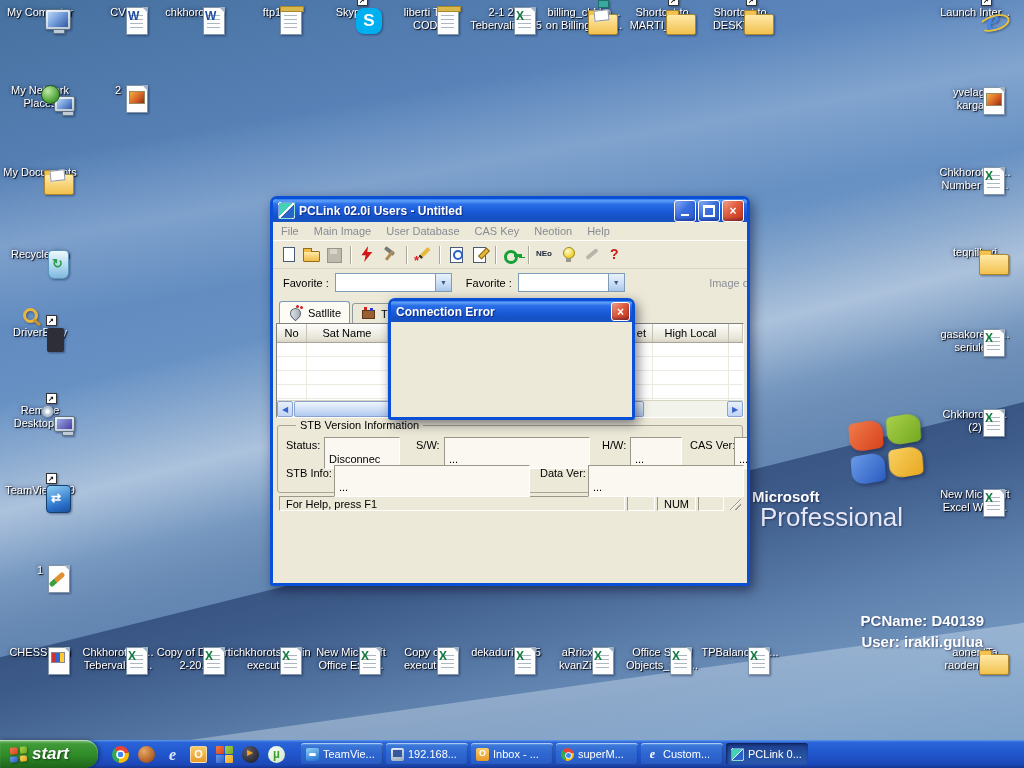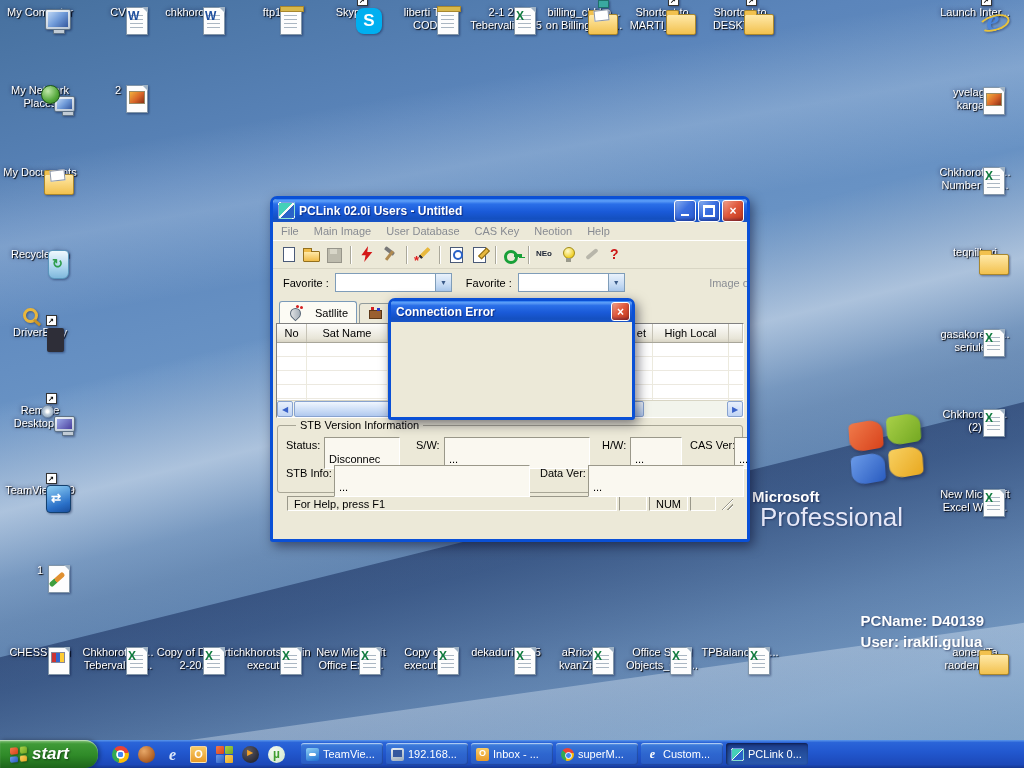--- a/index.html
+++ b/index.html
@@ -84,25 +84,25 @@
   .fl-g{background:linear-gradient(135deg,#a8d048,#74a822);}
   .fl-b{background:linear-gradient(135deg,#6a9ae8,#2a5cc0);}
   .fl-y{background:linear-gradient(135deg,#f8d060,#e8a820);}
   .ms{font-weight:bold;font-size:15px;margin:8px 0 0 0;text-shadow:1px 1px 2px rgba(0,0,40,.5);}
   .winrow{position:relative;margin-top:-2px;}
   .winword{font-weight:bold;font-size:45px;letter-spacing:-1px;line-height:46px;text-shadow:1px 2px 3px rgba(0,0,40,.45);}
   .wtm{position:absolute;right:22px;top:0;font-size:9px;}
   .xp{position:absolute;right:-14px;top:6px;color:#d8381c;font-style:italic;font-weight:bold;font-size:30px;
     text-shadow:1px 1px 2px rgba(0,0,0,.35);}
   .prof{font-size:26px;font-weight:400;color:#e6e8f8;margin:-3px 0 0 8px;text-shadow:1px 1px 2px rgba(0,0,40,.4);}
-  .pcinfo{position:absolute;right:40px;top:610px;text-align:left;color:#fff;font-weight:bold;font-size:15px;
+  .pcinfo{position:absolute;right:40px;top:610px;text-align:center;color:#fff;font-weight:bold;font-size:15px;
     line-height:21px;z-index:2;text-shadow:1px 1px 2px rgba(0,10,50,.55);}
 
   
-  .win{position:absolute;left:270px;top:196px;width:480px;height:346px;z-index:10;box-sizing:border-box;
+  .win{position:absolute;left:270px;top:196px;width:480px;height:390px;z-index:10;box-sizing:border-box;
     border:3px solid #0a50d6;border-radius:7px 7px 3px 3px;background:#ece9d8;overflow:hidden;
     box-shadow:3px 4px 12px rgba(0,0,30,.5);}
   .cap{height:23px;display:flex;align-items:center;padding:0 3px 0 5px;
     background:linear-gradient(180deg,#2a7af0 0%,#5fa0f8 8%,#2a6fe8 22%,#1a5ad8 55%,#1450c0 85%,#1a55c8 100%);}
   .wicon{width:15px;height:15px;margin-right:4px;border-radius:2px;border:1px solid rgba(255,255,255,.4);
     background:linear-gradient(135deg,#45d0b8 0 46%,#f8f8f8 46% 54%,#2a62c8 54%);}
   .cap .t{color:#fff;font-weight:bold;font-size:12px;text-shadow:1px 1px 1px #0a2a80;flex:1;
     white-space:nowrap;overflow:hidden;}
   .cbtn{width:20px;height:20px;margin-left:2px;border-radius:3px;border:1px solid #fff;color:#fff;
     display:flex;align-items:center;justify-content:center;font-weight:bold;font-size:12px;
@@ -145,21 +145,21 @@
   .comborow{height:27px;display:flex;align-items:center;padding:0 0 0 10px;background:#ece9d8;font-size:11px;color:#000;}
   .clabel{margin-right:6px;}
   .combo{display:flex;height:19px;box-sizing:border-box;}
   .combo .box{background:#fff;border:1px solid #7f9db9;border-right:none;height:100%;box-sizing:border-box;}
   .combo .btn{width:17px;height:100%;box-sizing:border-box;border:1px solid #7f9db9;
     background:linear-gradient(180deg,#eaf2fc,#c8dcf4 60%,#aac8ec);color:#3a5a88;font-size:7px;
     display:flex;align-items:center;justify-content:center;}
   .imgout{margin-left:auto;margin-right:-8px;color:#8a8d94;white-space:nowrap;}
 
   .tabrow{height:25px;display:flex;align-items:flex-end;padding:2px 0 0 6px;background:#ece9d8;}
-  .tab{display:inline-flex;align-items:center;gap:12px;height:20px;padding:0 8px;font-size:11px;color:#000;
+  .tab{display:inline-flex;align-items:center;gap:5px;height:20px;padding:0 8px;font-size:11px;color:#000;
     background:#ece9d8;border:1px solid #919b9c;border-bottom:none;border-radius:3px 3px 0 0;margin-right:2px;box-sizing:border-box;}
   .tab.active{background:#fcfbf4;height:22px;border-color:#7a9ab8;}
   .ti{position:relative;width:15px;height:13px;}
   .ti-sat::before{content:"";position:absolute;left:2px;top:2px;width:9px;height:9px;border-radius:50% 50% 50% 0;
     background:linear-gradient(135deg,#ececec,#98a4b0);border:1px solid #5a6878;transform:rotate(-45deg);}
   .ti-sat::after{content:"";position:absolute;right:0;top:0;width:3px;height:3px;border-radius:50%;background:#d42020;
     box-shadow:-4px -1px 0 #d42020;}
   .ti-tp::before{content:"";position:absolute;left:1px;bottom:1px;width:11px;height:7px;background:#9a6030;border:1px solid #5c3818;}
   .ti-tp::after{content:"";position:absolute;left:3px;top:0;width:3px;height:3px;background:#d42020;
     box-shadow:6px 1px 0 #2838d0;}
@@ -178,21 +178,21 @@
   .sthumb{position:absolute;left:17px;top:0;width:350px;height:100%;box-sizing:border-box;border:1px solid #88a3d0;border-radius:2px;
     background:linear-gradient(180deg,#f0f6fe,#cadcf6 60%,#b0c8ee);}
 
   .stbgroup{position:relative;margin:7px 4px 0 4px;height:66px;border:1px solid #a8a696;border-radius:3px;font-size:11px;color:#000;}
   .stbgroup .legend{position:absolute;top:-7px;left:18px;background:#ece9d8;padding:0 4px;}
   .fld{position:absolute;height:17px;box-sizing:border-box;border:1px solid;border-color:#9a988a #fff #fff #9a988a;
     background:#faf8f0;padding:15px 4px;overflow:hidden;white-space:nowrap;}
   .flbl{position:absolute;top:13px;}
   .flbl2{position:absolute;top:41px;}
 
-  .statusbar{height:19px;display:flex;gap:2px;align-items:center;padding:1px 14px;background:#ece9d8;font-size:11px;color:#000;}
+  .statusbar{height:19px;display:flex;gap:2px;align-items:center;padding:1px 6px;background:#ece9d8;font-size:11px;color:#000;}
   .pane{height:15px;line-height:15px;box-sizing:border-box;border:1px solid;border-color:#9a988a #fff #fff #9a988a;padding:0 6px;}
   .pane.main{flex:1;}
   .grip{width:13px;height:13px;margin-left:2px;
     background:repeating-linear-gradient(135deg,transparent 0 2px,#9a988a 2px 3px,#fff 3px 4px);
     clip-path:polygon(100% 0,100% 100%,0 100%);}
 
   
   .dlg{position:absolute;left:388px;top:298px;width:247px;height:122px;z-index:30;box-sizing:border-box;
     border:3px solid #0a50d6;border-radius:7px 7px 3px 3px;background:#ece9d8;box-shadow:3px 4px 12px rgba(0,0,20,.5);}
   .dlg .cap{height:21px;border-radius:3px 3px 0 0;padding-right:2px;}

